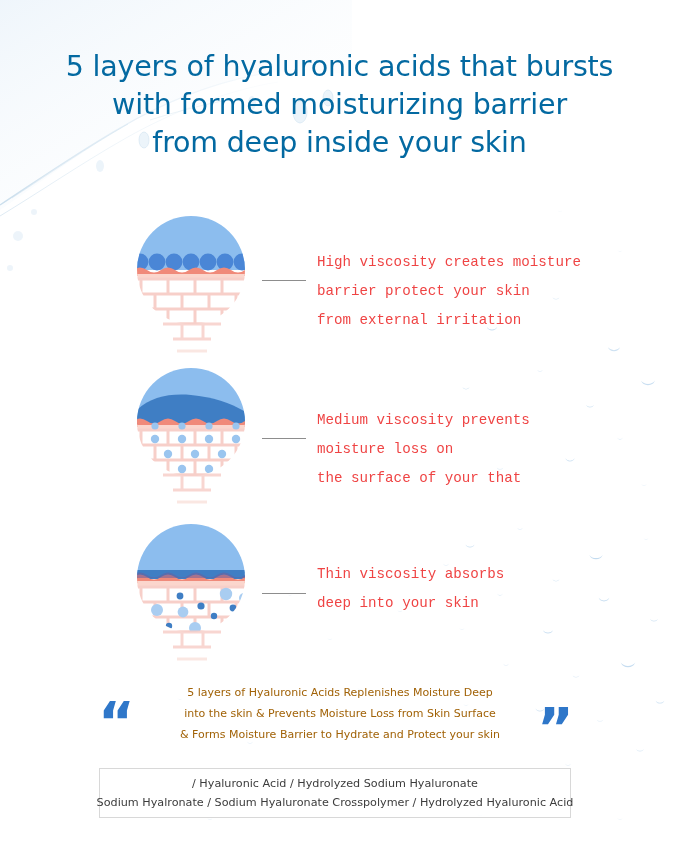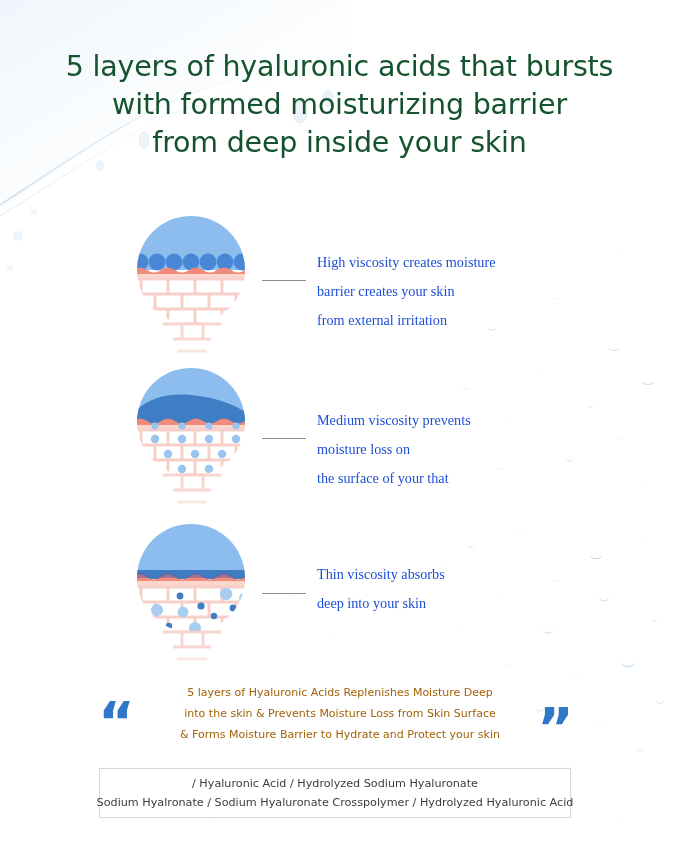--- a/index.html
+++ b/index.html
@@ -43,21 +43,21 @@
     top: 48px;
     left: 0;
     width: 679px;
     text-align: center;
     z-index: 5;
   }
   .title-line {
     font-family: "DejaVu Sans", sans-serif;
     font-size: 28.5px;
     line-height: 38px;
-    color: #14532d;
+    color: #0369a1;
     letter-spacing: -0.2px;
     white-space: nowrap;
   }
 
   
   .row {
     position: absolute;
     left: 0;
     width: 679px;
     height: 150px;
@@ -90,24 +90,24 @@
   .caption {
     position: absolute;
     left: 317px;
     top: 36px;
     width: 310px;
   }
   .row-2 .caption { top: 42px; }
   .row-3 .caption { top: 40px; }
 
   .caption-line {
-    font-family: Liberation Serif, serif;
+    font-family: Liberation Mono, monospace;
     font-size: 14.2px;
     line-height: 29px;
-    color: #1d4ed8;
+    color: #ef4444;
     white-space: nowrap;
   }
 
   
   .quote-block {
     position: absolute;
     top: 682px;
     left: 0;
     width: 679px;
     height: 70px;
@@ -452,21 +452,21 @@
             <line x1="44" y1="139" x2="74" y2="139"></line>
           </g>
         </g>
       </svg>
     </div>
 
     <div class="connector"></div>
 
     <div class="caption">
       <div class="caption-line">High viscosity creates moisture</div>
-      <div class="caption-line">barrier creates your skin</div>
+      <div class="caption-line">barrier protect your skin</div>
       <div class="caption-line">from external irritation</div>
     </div>
   </div>
 
   <div class="row row-2">
     <div class="figure">
       <svg width="116" height="145" viewBox="0 0 116 145">
         <defs>
           <clipPath id="clipDome2">
               <circle cx="58" cy="58" r="54"></circle>

